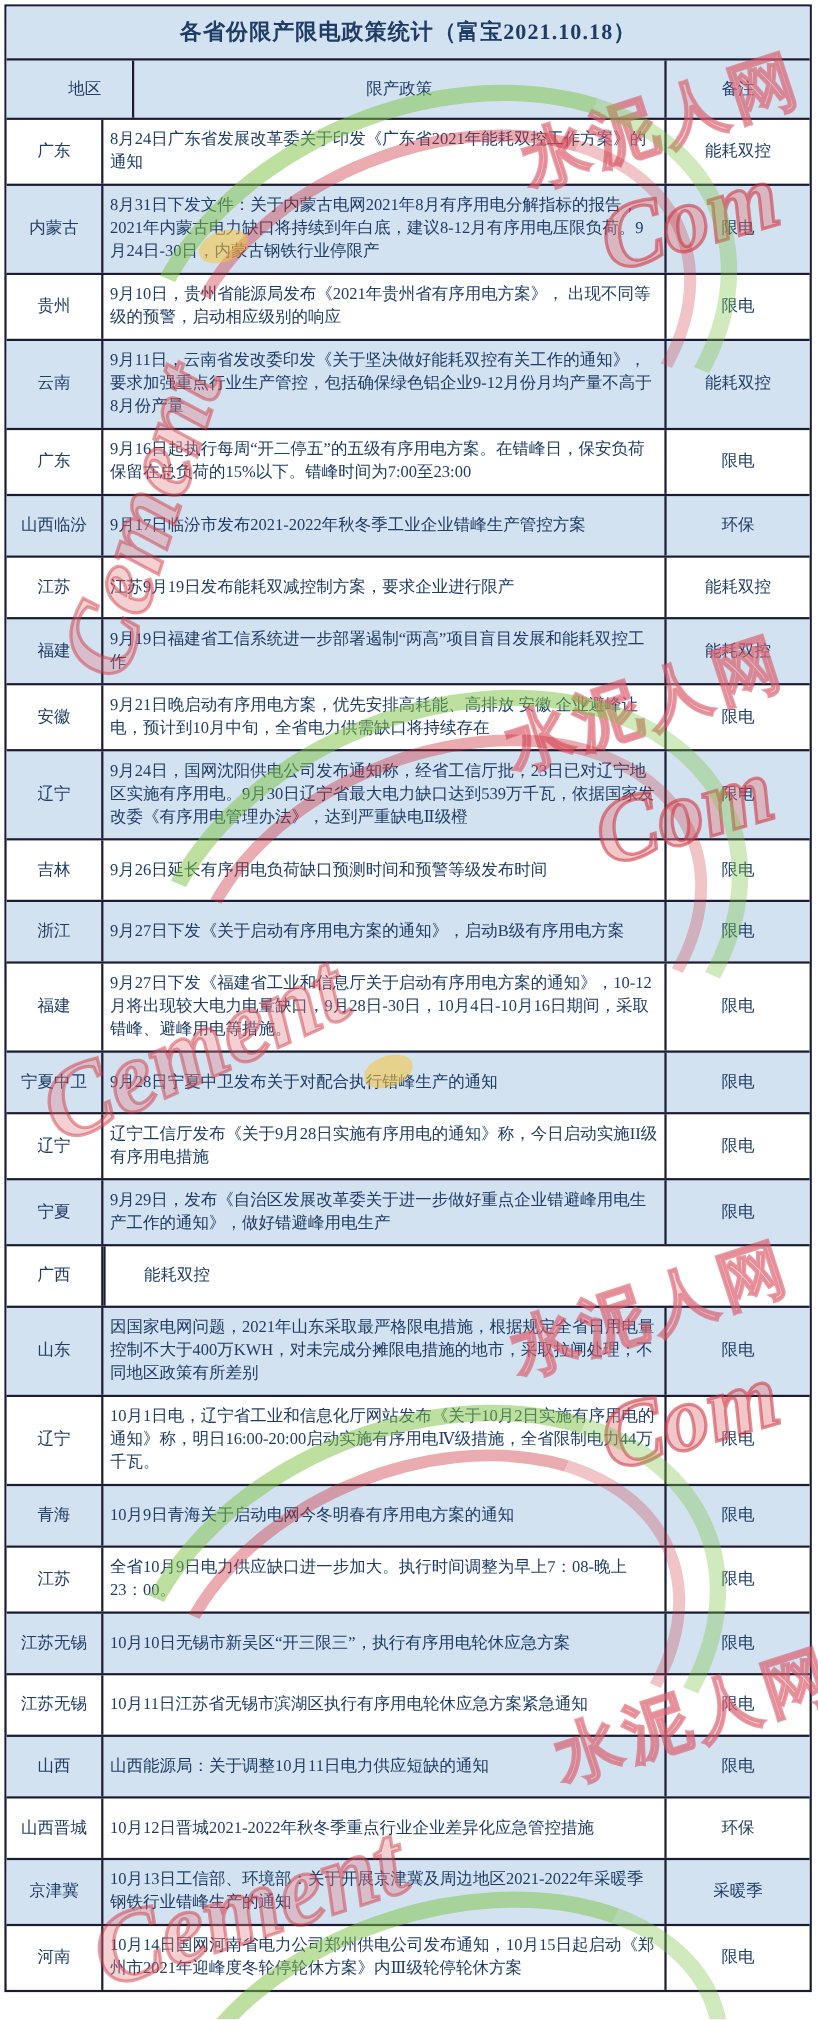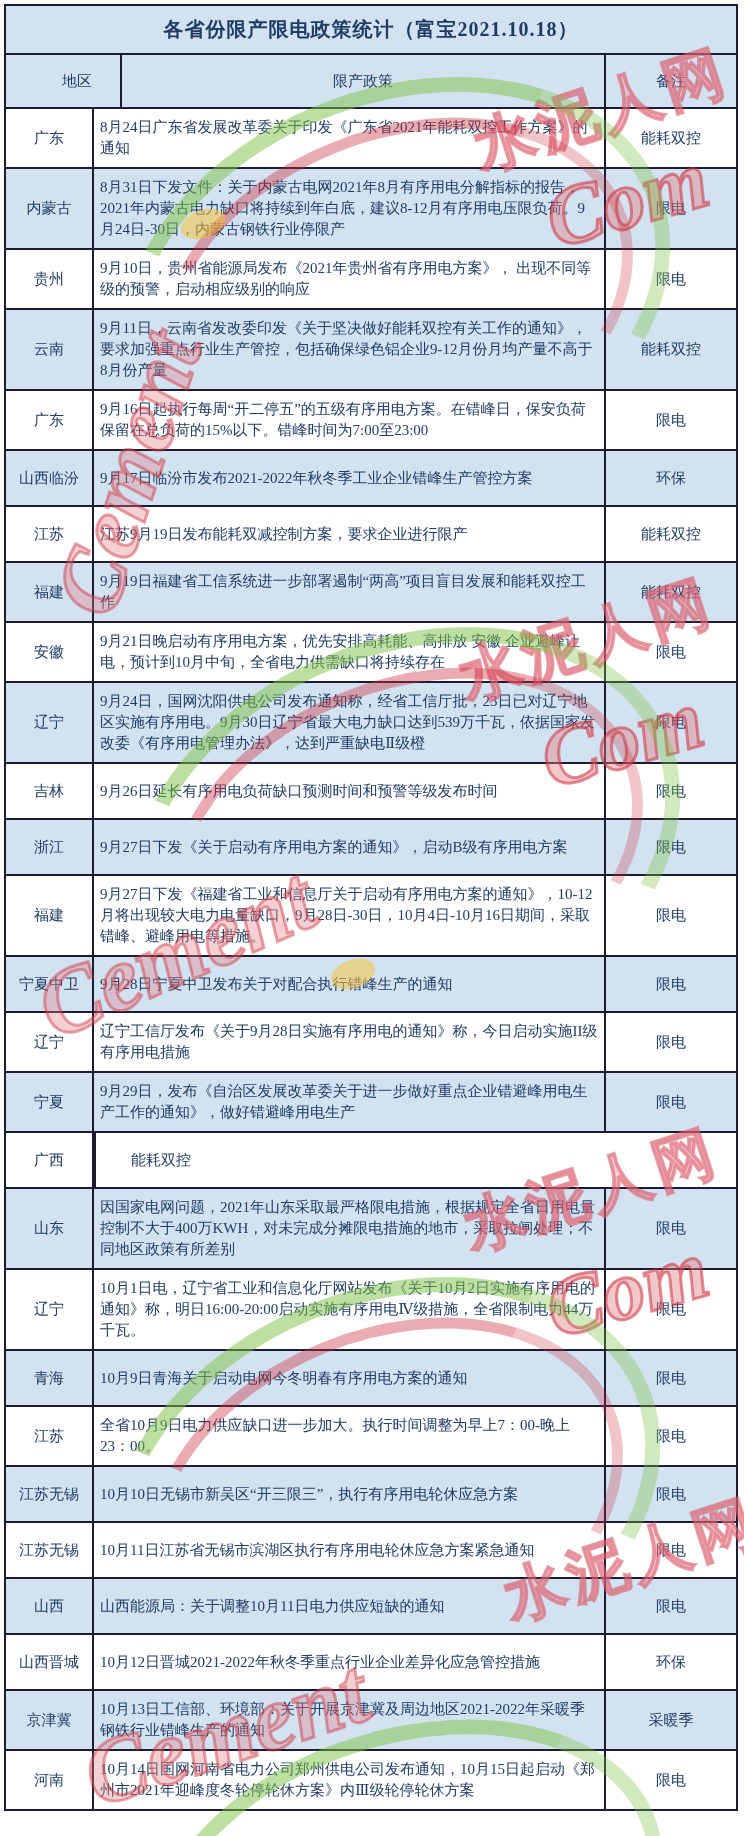--- a/index.html
+++ b/index.html
@@ -211,21 +211,21 @@
         <div class="row shade">
     <div class="c region">青海</div>
     <div class="c policy">
             <span>10月9日青海关于启动电网今冬明春有序用电方案的通知</span>
           </div>
     <div class="c remark">限电</div>
   </div>
         <div class="row">
     <div class="c region">江苏</div>
     <div class="c policy">
-            <span>全省10月9日电力供应缺口进一步加大。执行时间调整为早上7：00-晚上23：00。</span>
+            <span>全省10月9日电力供应缺口进一步加大。执行时间调整为早上7：08-晚上23：00。</span>
           </div>
     <div class="c remark">限电</div>
   </div>
         <div class="row shade">
     <div class="c region">江苏无锡</div>
     <div class="c policy">
             <span>10月10日无锡市新吴区“开三限三”，执行有序用电轮休应急方案</span>
           </div>
     <div class="c remark">限电</div>
   </div>

